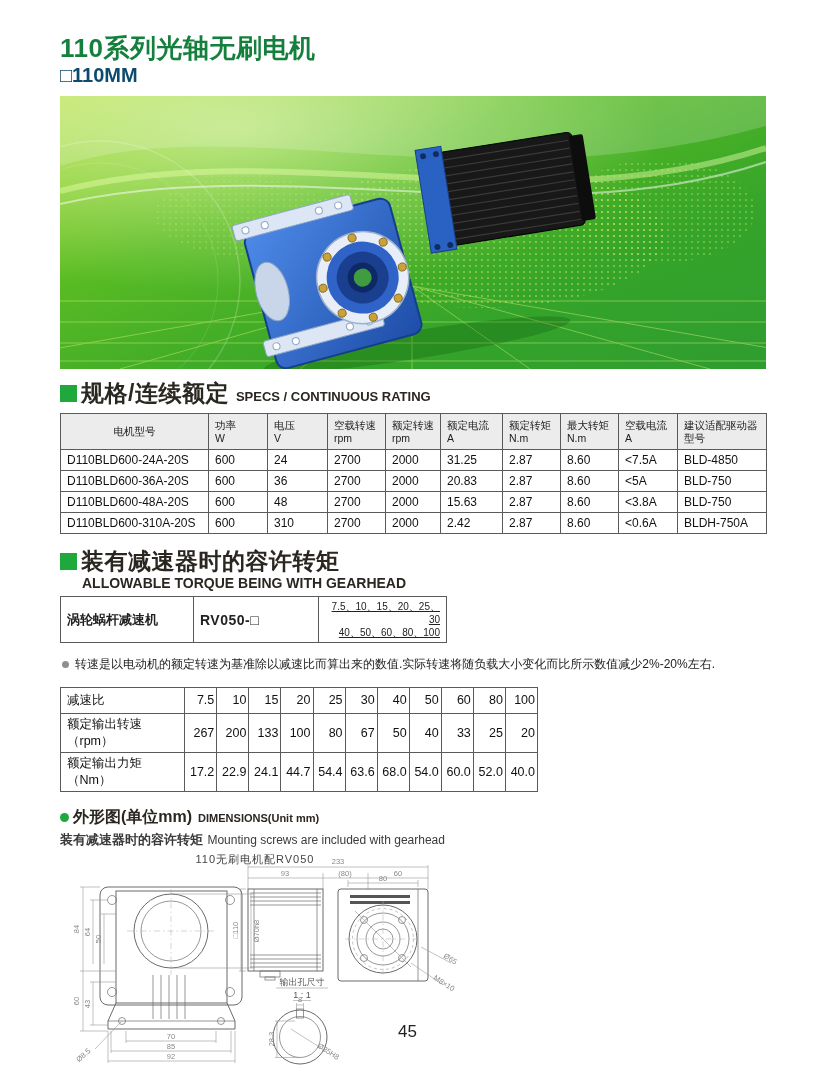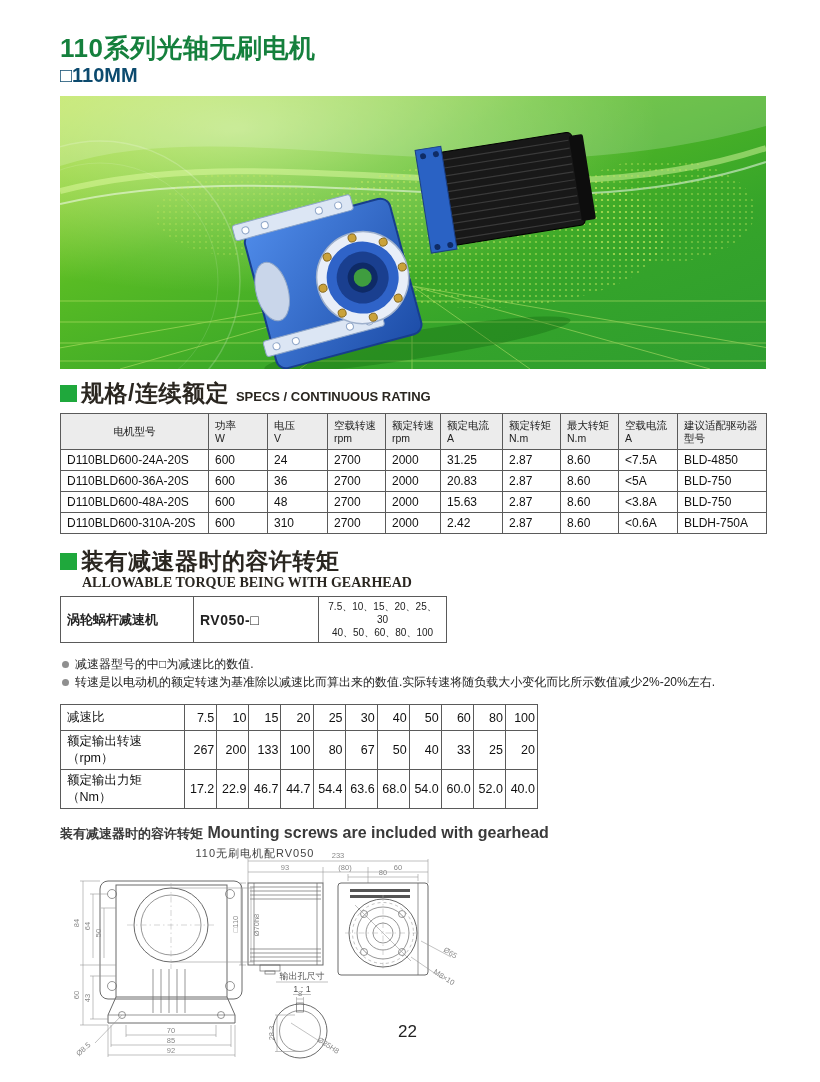--- a/index.html
+++ b/index.html
@@ -13,60 +13,60 @@
   .power { font-size:36px; font-weight:bold; color:#2a2620; line-height:40px; letter-spacing:1px;}
   .frame { font-size:20px; font-weight:bold; color:#0c4a6e; line-height:24px; }
 
   .banner { display:block; margin-top:9px; }
 
   
   .sec { display:flex; align-items:center; margin-top:9px; }
   .sq { width:17px; height:17px; background:#1fa83c; margin-right:4px; flex:none; }
   .sec-cn { font-size:23px; font-weight:bold; color:#2a2620; letter-spacing:.5px; }
   .sec-en { font-size:13px; font-weight:bold; color:#2a2620; margin-left:7px; margin-top:6px; }
-  .sec2-en { font-size:14px; font-weight:bold; color:#2a2620; margin-left:22px; margin-top:-2px;font-family:Liberation Serif, serif; }
+  .sec2-en { font-size:14px; font-weight:bold; color:#2a2620; margin-left:22px; margin-top:-2px; }
 
   table { border-collapse:collapse; }
   td, th { border:1px solid #5a5a5a; }
 
   
   .t1 { width:706px; margin-top:4px; table-layout:fixed; border:1px solid #444; }
   .t1 thead th { background:#ececec; font-weight:normal; font-size:10.5px; color:#222;
                  text-align:left; vertical-align:middle; padding:2px 2px 2px 6px; height:36px; line-height:13px;}
   .t1 thead th.c { text-align:center; padding-left:2px; }
   .t1 td { font-size:12px; color:#111; padding:3px 2px 3px 6px; height:21px; }
 
   
   .t2 { width:386px; margin-top:5px; table-layout:fixed; border:1px solid #444; }
   .t2 th { background:#ececec; font-weight:bold; font-size:13px; text-align:left; padding:4px 6px; height:26px; color:#222;}
   .t2 th.r { text-align:right; }
   .t2 td { padding:3px 6px; height:32px; }
   .td-type { font-size:13px; font-weight:bold; }
   .td-model { font-size:14px; font-weight:bold; letter-spacing:.5px;}
-  .td-ratios { font-size:10px; text-align:center; line-height:13px; }
+  .td-ratios { font-size:10px; text-align:right; line-height:13px;text-decoration:underline; }
 
   
   .notes { margin-top:13px; }
   .note { display:flex; font-size:12px; color:#222; line-height:17.5px; }
   .bullet { width:7px; height:7px; border-radius:50%; background:#8f8f8f; margin:5px 6px 0 2px; flex:none; }
 
   
   .t3 { width:478px; margin-top:13px; table-layout:fixed; border:1px solid #444; }
   .t3 td { font-size:12.5px; text-align:right; height:26px; padding:2px; color:#111;}
   .t3 td.lbl { text-align:left; padding-left:6px; }
 
   
   .dims-sec { margin-top:15px; }
   .dims-l1 { display:flex; align-items:center; }
   .dot { width:9px; height:9px; border-radius:50%; background:#1fa83c; margin-right:4px; flex:none;}
   .dims-cn { font-size:16px; font-weight:bold; color:#2a2620; }
   .dims-en { font-size:11px; font-weight:bold; color:#2a2620; margin-left:6px; margin-top:2px;}
   .dims-l2 { margin-top:2px; }
   .dims-note-cn { font-size:13px; font-weight:bold; color:#3a3a3a; }
-  .dims-note-en { font-size:16px; font-weight:bold; color:#3a3a3a; }
+  .dims-note-en { font-size:12px; font-weight:normal; color:#3a3a3a; }
 
   .drawing { display:block; margin-left:-5px; margin-top:2px; }
   svg text { font-family:"Liberation Sans","DejaVu Sans",sans-serif; }
   .ol  { fill:none; stroke:#6a6a6a; stroke-width:1; }
   .ol2 { fill:none; stroke:#6a6a6a; stroke-width:.7; }
   .dl  { fill:none; stroke:#999; stroke-width:.6; }
   .cl  { fill:none; stroke:#aaa; stroke-width:.5; stroke-dasharray:6 3 1.5 3; }
   .dt  { font-size:7.5px; fill:#888; }
   .dt2 { font-size:9px; fill:#555; }
   .dtitle { font-size:11px; fill:#444; letter-spacing:1px; }
@@ -289,24 +289,20 @@
           <span style="display:block">7.5、10、15、20、25、30</span>
           <span>40、50、60、80、100</span>
         </td>
       </tr>
     </tbody>
       </table>
 
     <div class="notes">
       <div class="note">
         <span class="bullet"></span>
-        <span>减速器型号的中□为减速比的数值.</span>
-      </div>
-      <div class="note">
-        <span class="bullet"></span>
         <span>转速是以电动机的额定转速为基准除以减速比而算出来的数值.实际转速将随负载大小变化而比所示数值减少2%-20%左右.</span>
       </div>
     </div>
 
     <table class="t3">
       <colgroup>
         <col style="width:124px">
           <col style="width:32px">
           <col style="width:32px">
           <col style="width:32px">
@@ -345,34 +341,39 @@
         <td>50</td>
             <td>40</td>
         <td>33</td>
             <td>25</td>
         <td>20</td>
       </tr>
       <tr>
         <td class="lbl">额定输出力矩（Nm）</td>
         <td>17.2</td>
             <td>22.9</td>
-        <td>46.7</td>
+        <td>24.1</td>
             <td>44.7</td>
         <td>54.4</td>
             <td>63.6</td>
         <td>68.0</td>
             <td>54.0</td>
         <td>60.0</td>
             <td>52.0</td>
         <td>40.0</td>
       </tr>
     </tbody>
       </table>
 
     <div class="dims-sec">
+      <div class="dims-l1">
+        <span class="dot"></span>
+        <span class="dims-cn">外形图(单位mm)</span>
+        <span class="dims-en">DIMENSIONS(Unit mm)</span>
+      </div>
       <div class="dims-l2">
         <span class="dims-note-cn">装有减速器时的容许转矩</span>
         <span class="dims-note-en">Mounting screws are included with gearhead</span>
       </div>
     </div>
 
     <svg class="drawing" width="710" height="230" viewBox="0 0 710 230">
       <text class="dtitle" x="200" y="12" text-anchor="middle">110无刷电机配RV050</text>
 
       <g>
@@ -514,14 +515,14 @@
         <line class="dl" x1="240" y1="170" x2="220" y2="170"></line>
         <line class="dl" x1="245" y1="206.5" x2="220" y2="206.5"></line>
         <line class="dl" x1="222" y1="170" x2="222" y2="206.5"></line>
         <text class="dt" x="219" y="188" text-anchor="middle" transform="rotate(-90 219 188)">28.3</text>
         <line class="dl" x1="236" y1="178" x2="272" y2="201"></line>
         <text class="dt" x="262" y="196" transform="rotate(33 262 196)">Ø25H8</text>
       </g>
     </svg>
   </div>
 
-  <div class="page-num">22</div>
+  <div class="page-num">45</div>
 </div>
 
 </body></html>

